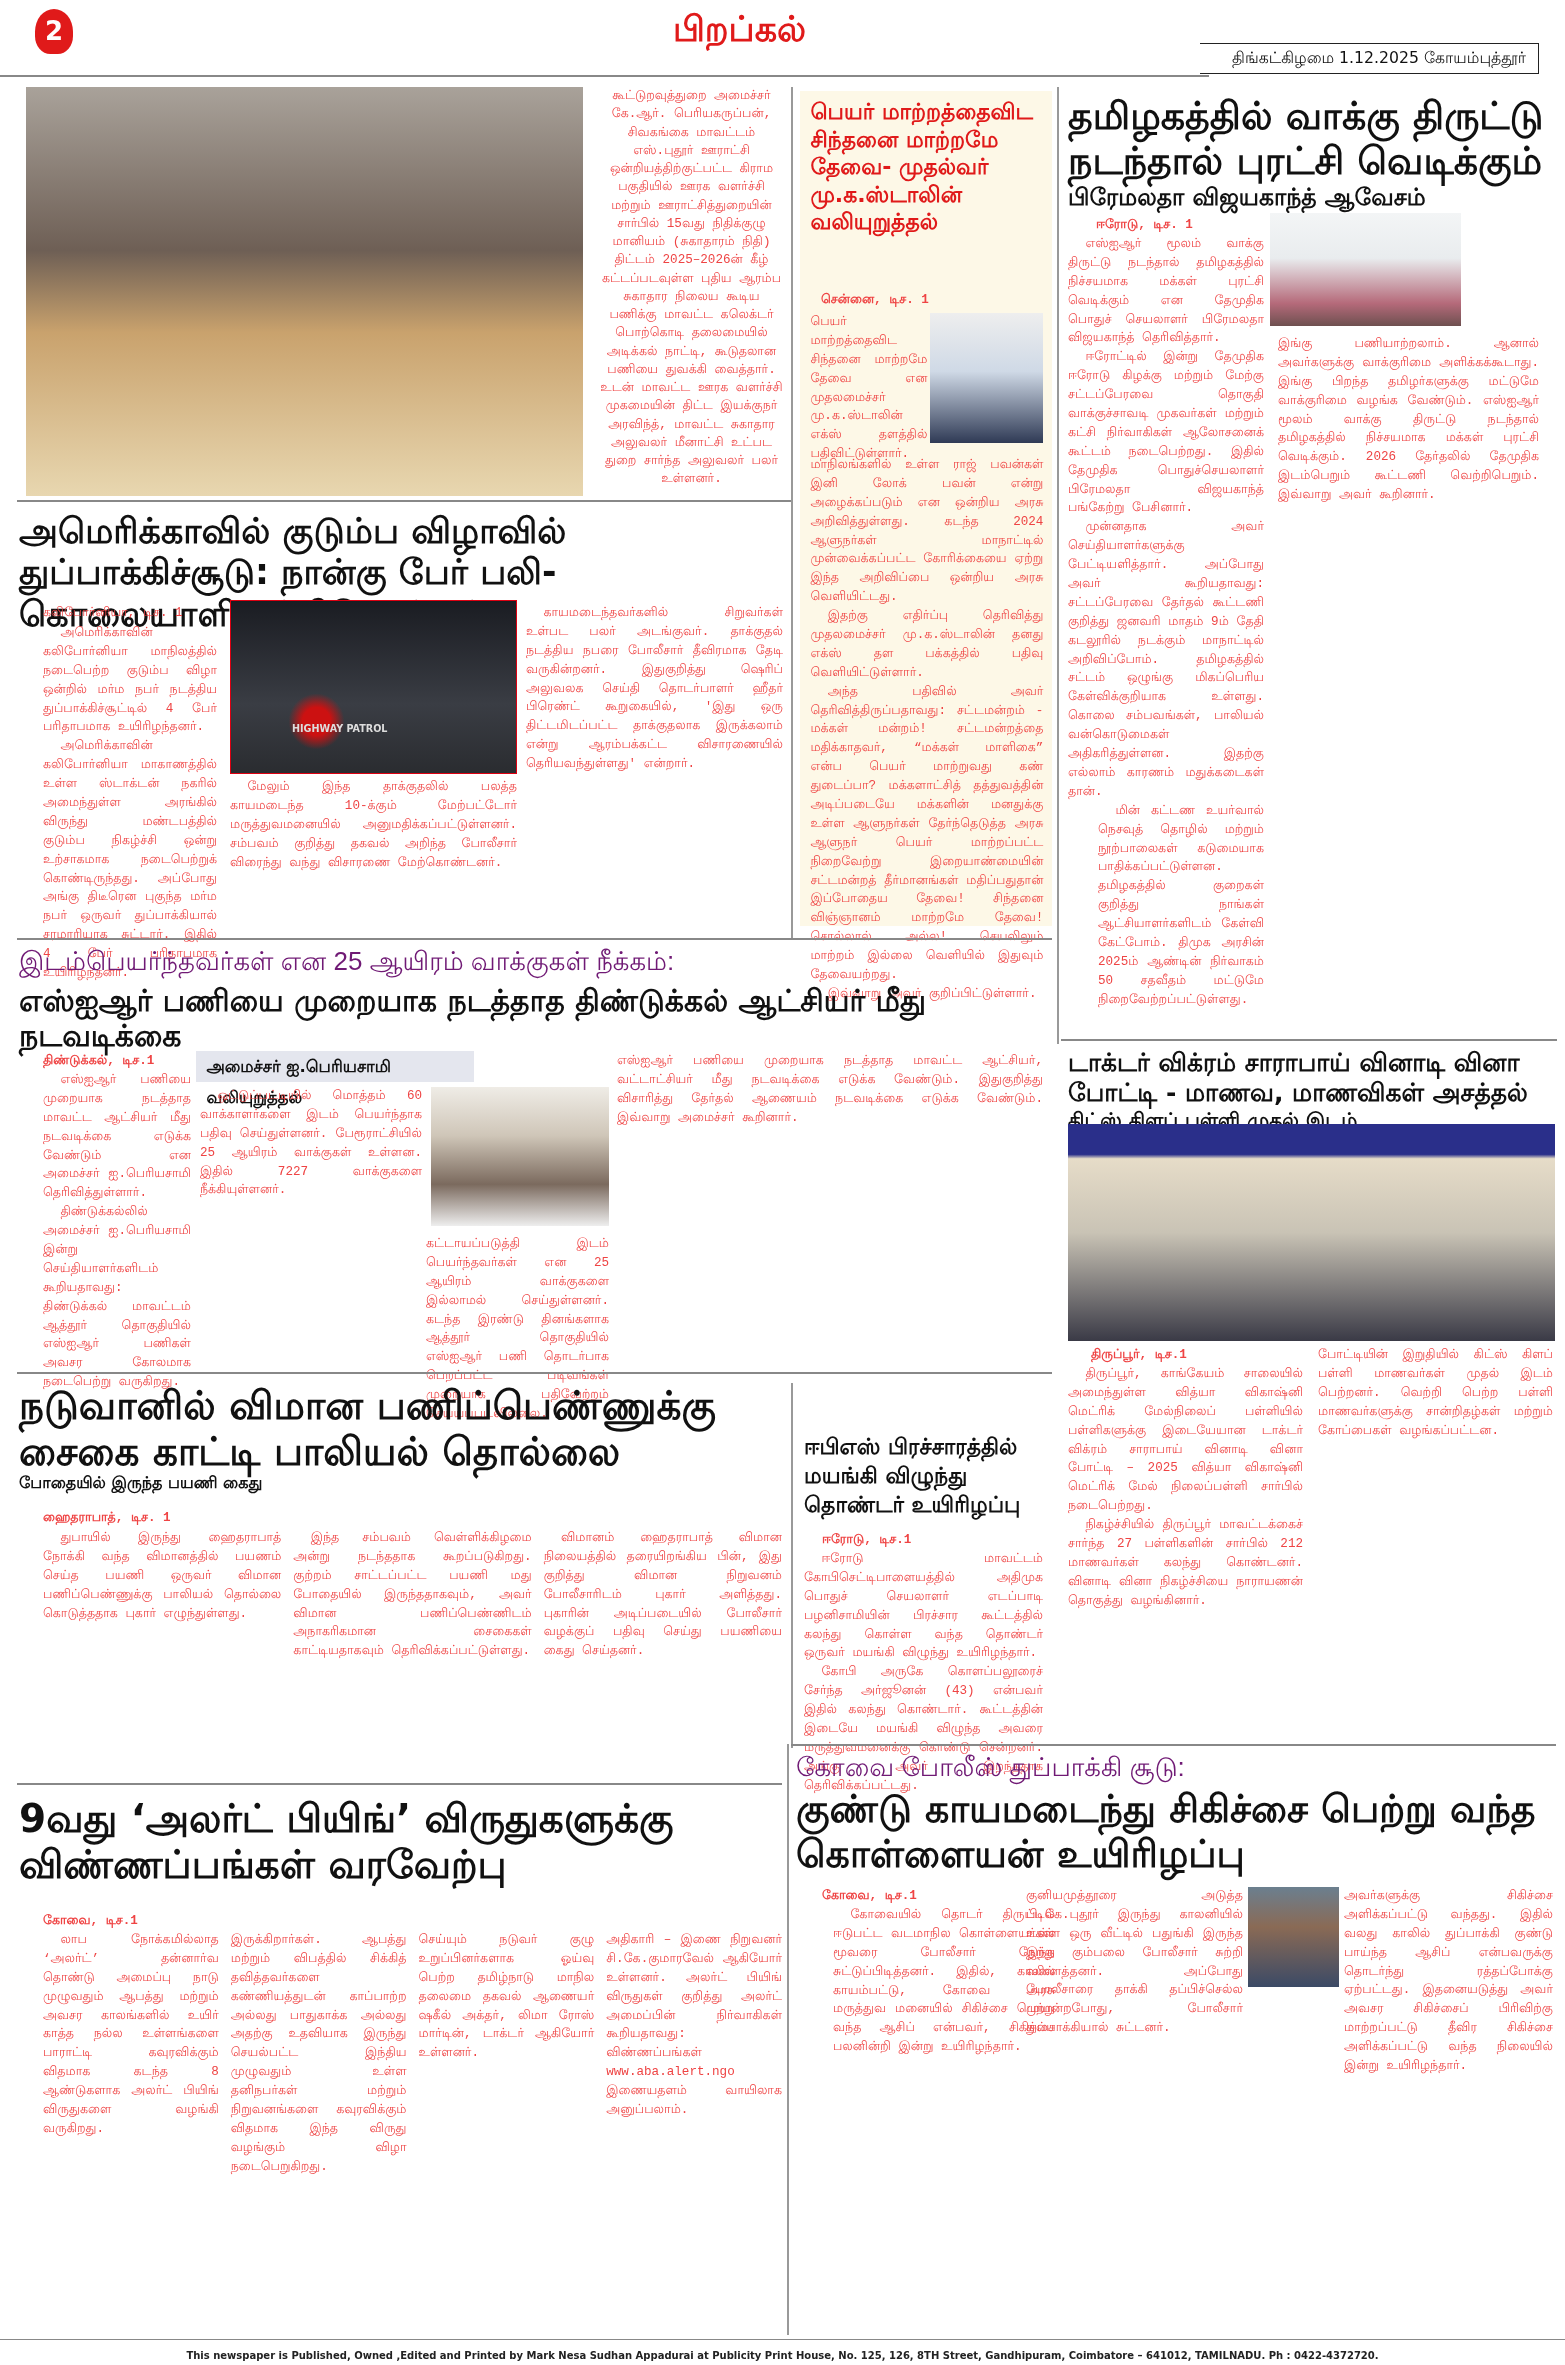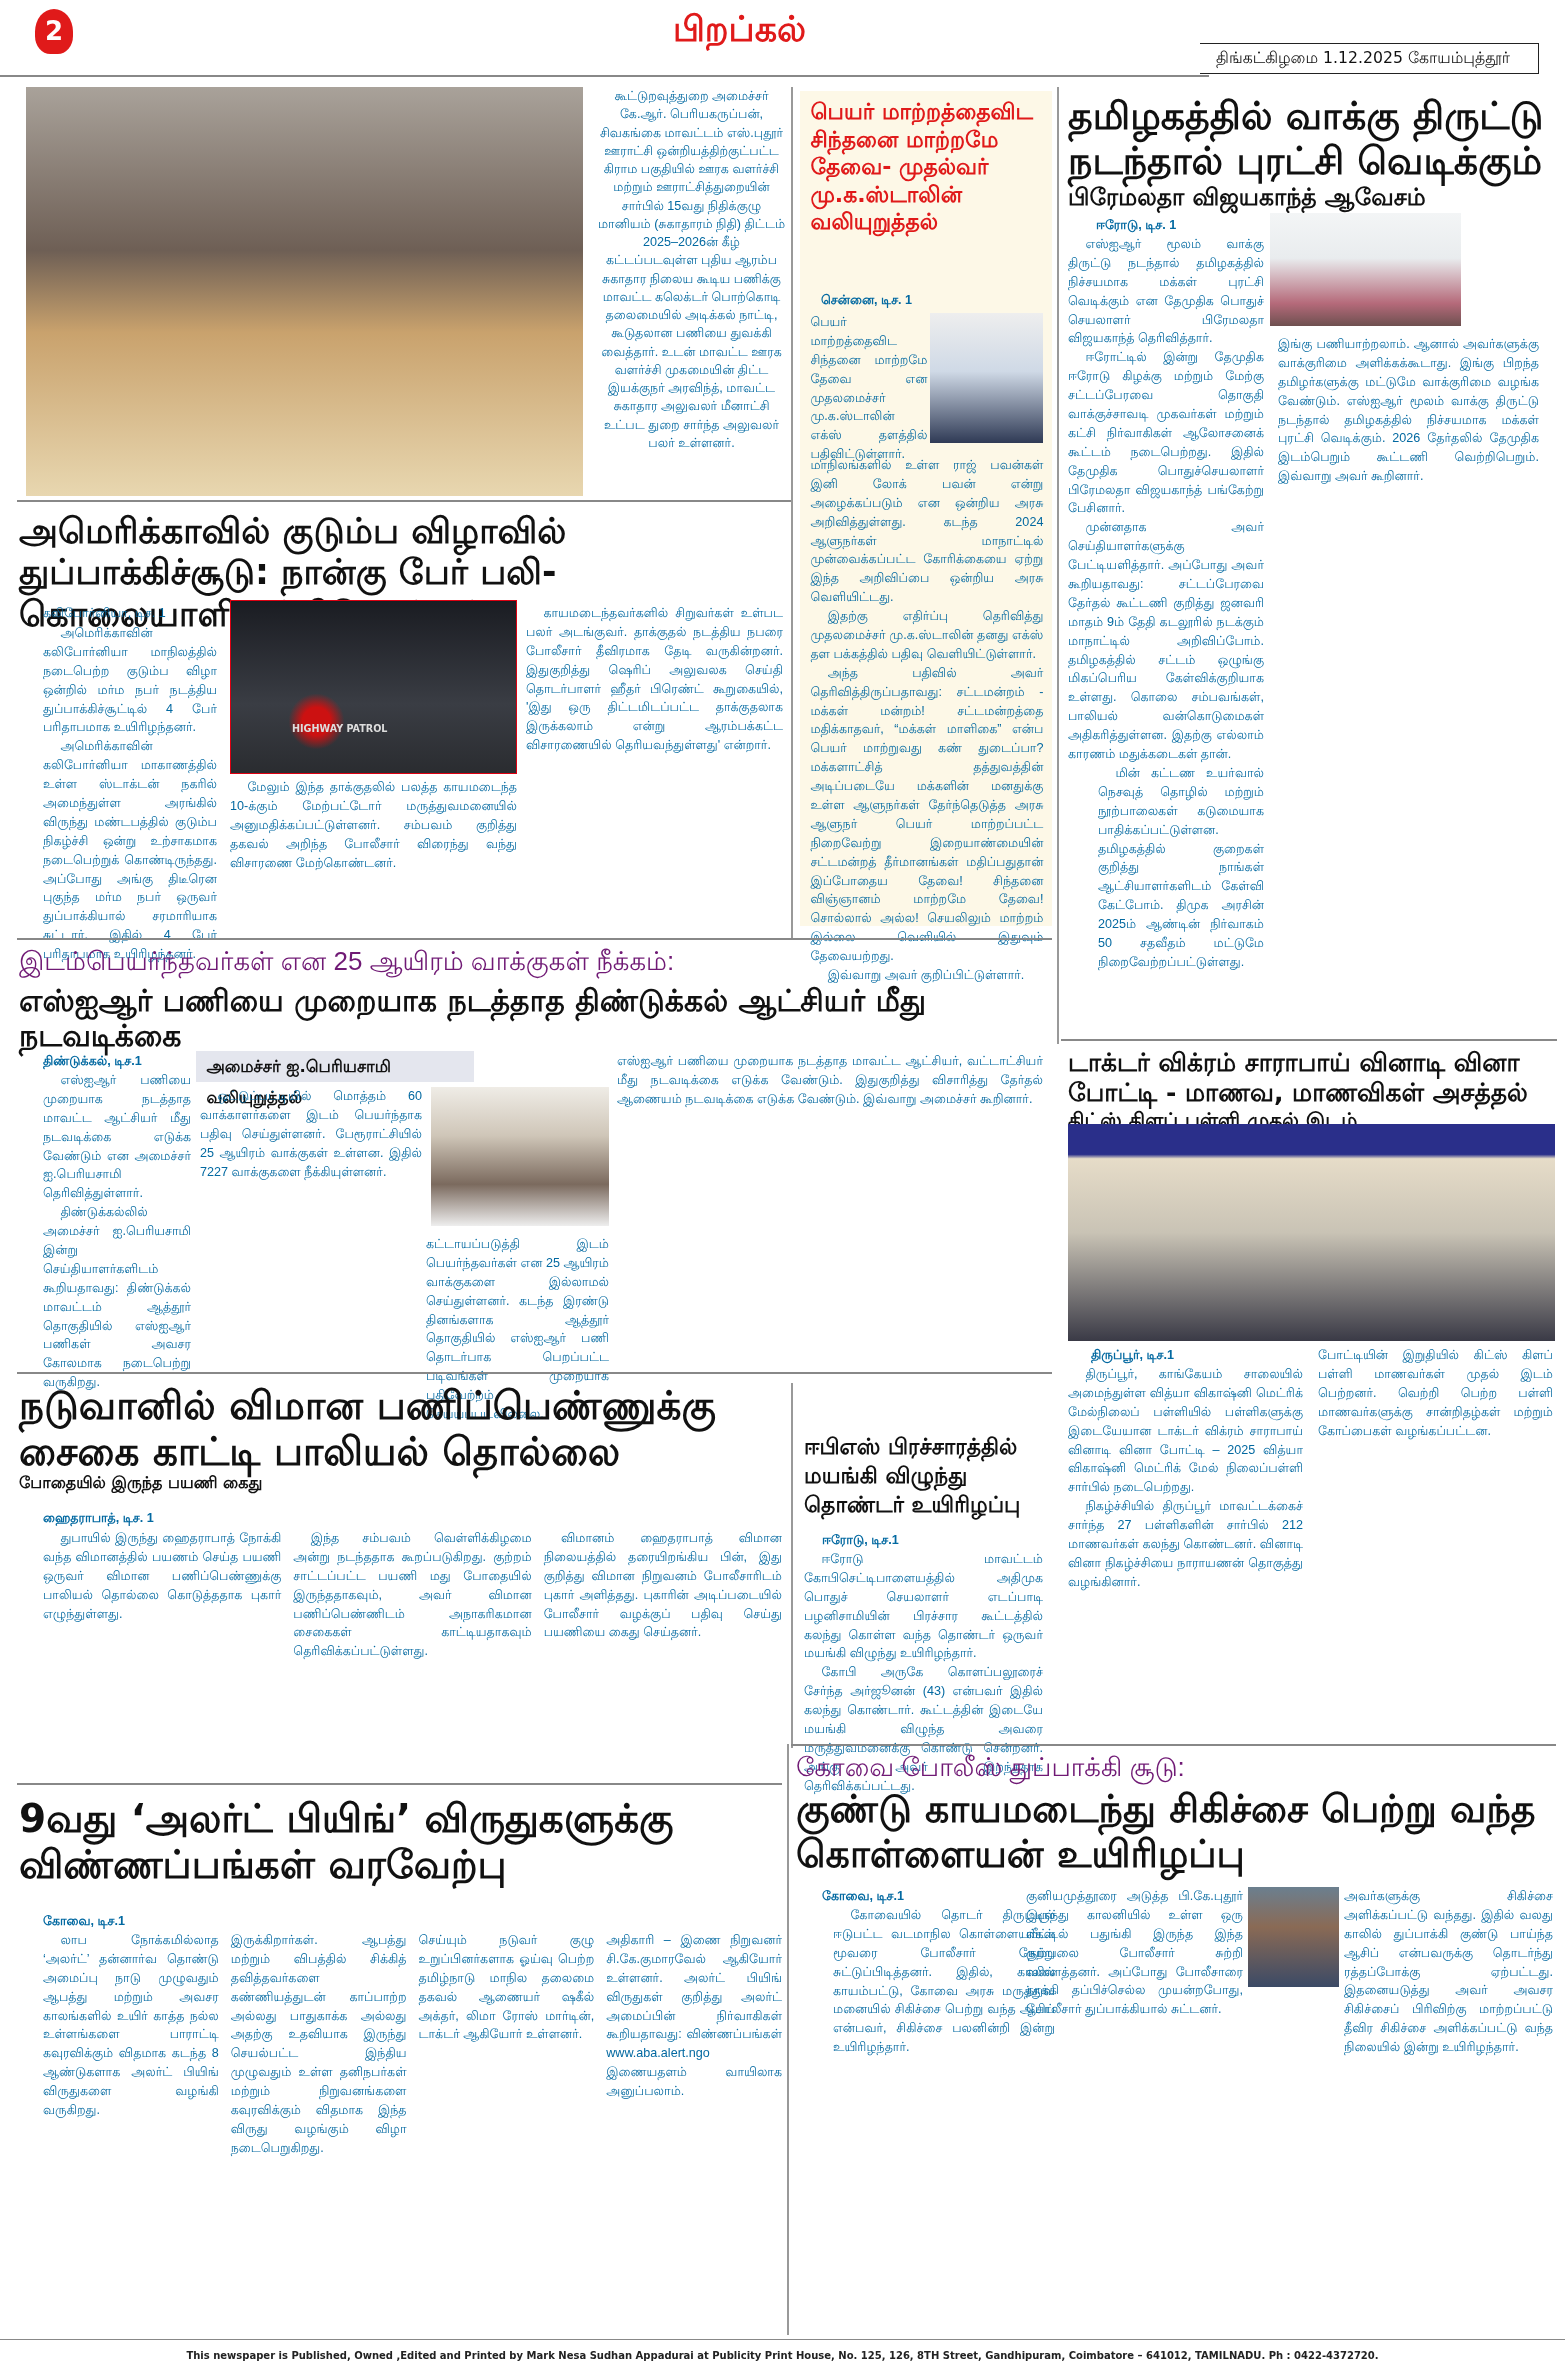--- a/index.html
+++ b/index.html
@@ -1,27 +1,27 @@
 <!DOCTYPE html>
 <html style="font-size:14px"><head>
 <meta charset="utf-8">
 <style>
   * { box-sizing: border-box; margin: 0; padding: 0; }
   body { width: 1565px; height: 2366px; background: #fff; font-family: "DejaVu Sans", sans-serif; color: #111; position: relative; overflow: hidden; }
   .abs { position: absolute; }
   .masthead { left: 0; top: 0; width: 1565px; height: 61px; }
   .page-num { left: 35px; top: 8.7px; width: 38px; height: 45px; background: #e01a1a; color: #fff; font-weight: bold; font-size: 26px; text-align: center; line-height: 45px; border-radius: 50% 50% 40% 40%; }
   .paper-name { left: 609px; top: 5.2px; width: 261px; height: 49px; color: #e01a1a; font-weight: bold; font-size: 35px; text-align: center; line-height: 49px; font-family: "DejaVu Sans", sans-serif; }
-  .dateline-box { left: 1200px; top: 43px; width: 339px; height: 31px; border: 1.7px solid #222; border-left: none; font-size: 15.7px; text-align: center; padding-right: 12px; line-height: 28px; }
+  .dateline-box { left: 1200px; top: 43px; width: 339px; height: 31px; border: 1.7px solid #222; border-left: none; font-size: 15.7px; text-align: right; padding-right: 12px; line-height: 28px; }
   .rule { background: #888; }
   .vrule { background: #999; width: 1.7px; }
   .h-black { font-weight: 900; color: #111; line-height: 1.18; font-family: "DejaVu Sans", sans-serif; }
   .h-red { color: #e01a1a; font-weight: bold; line-height: 1.25; }
   .kicker-red { color: #701a75; font-size: 26px; line-height: 1.2; font-family: "Liberation Sans", sans-serif; }
-  .body-text { font-family: Liberation Sans, sans-serif; font-size: 12.6px; line-height: 1.5; text-align: justify; color: #0369a1; }
+  .body-text { font-family: Liberation Mono, monospace; font-size: 12.6px; line-height: 1.5; text-align: justify; color: #ef4444; }
   .cols { display: flex; gap: 12px; }
   .cols > div { flex: 1; }
   .photo { background: #777; }
   .photo-crowd { background: linear-gradient(180deg,#a9a29a 0%,#6e5f55 40%,#c9a26d 60%,#e8d7b0 100%); }
   .photo-night { background: radial-gradient(circle at 30% 70%, #c11 0 6%, transparent 12%), linear-gradient(180deg,#1a1c22,#3a3d44 60%,#2a2c30); border: 1.7px solid #d01; }
   .photo-leader { background: linear-gradient(180deg,#eee 0%,#cfd9e6 45%,#2f3a55 100%); }
   .photo-woman { background: linear-gradient(180deg,#f3f5f6 0%,#e9ecee 40%,#b56a7a 80%,#6e5050 100%); }
   .photo-minister { background: linear-gradient(180deg,#efece6 0%,#cfc6b8 35%,#7b6a5e 70%,#eee 100%); }
   .photo-students { background: linear-gradient(180deg,#2a2f8a 0%,#2a2f8a 14%,#e6dcc8 16%,#c9c3b5 50%,#3a3a46 100%); }
   .photo-injured { background: linear-gradient(180deg,#6b7f8f 0%,#8a6a55 40%,#3b4a66 100%); }

